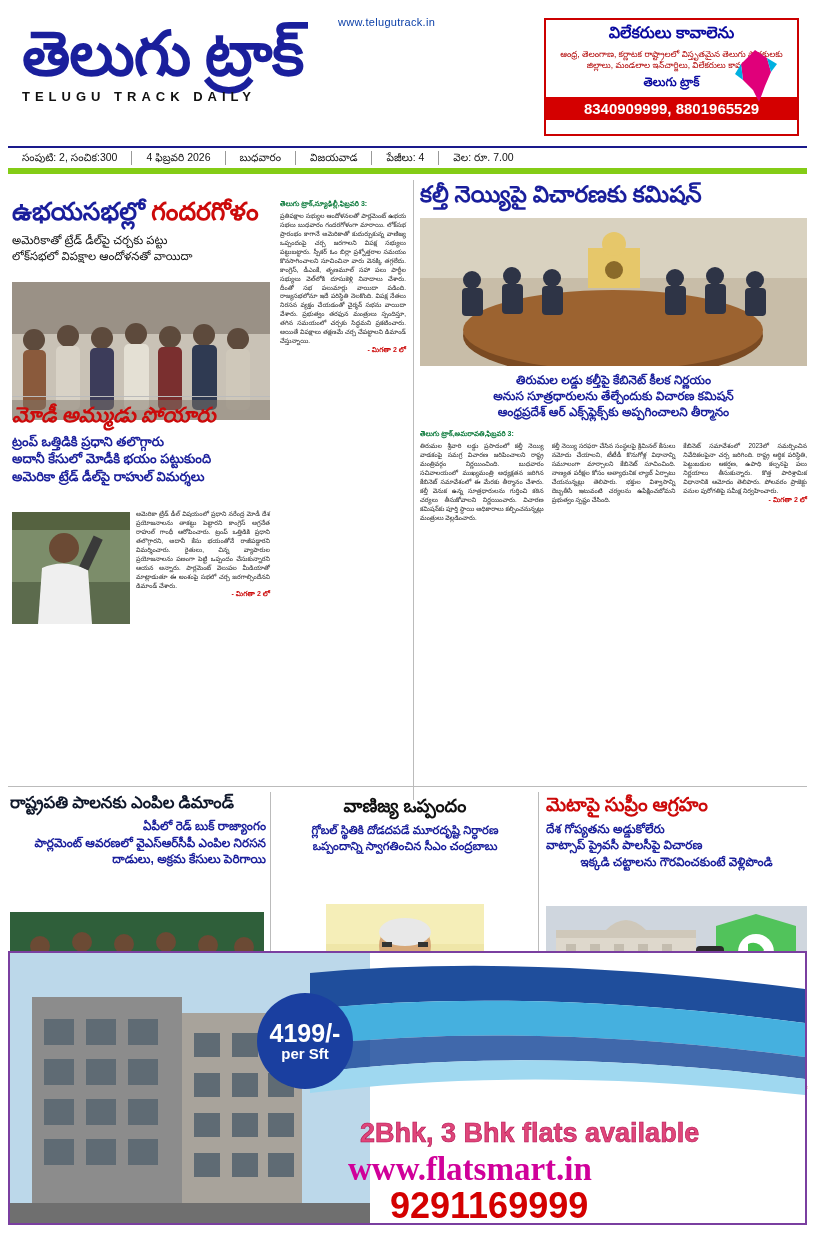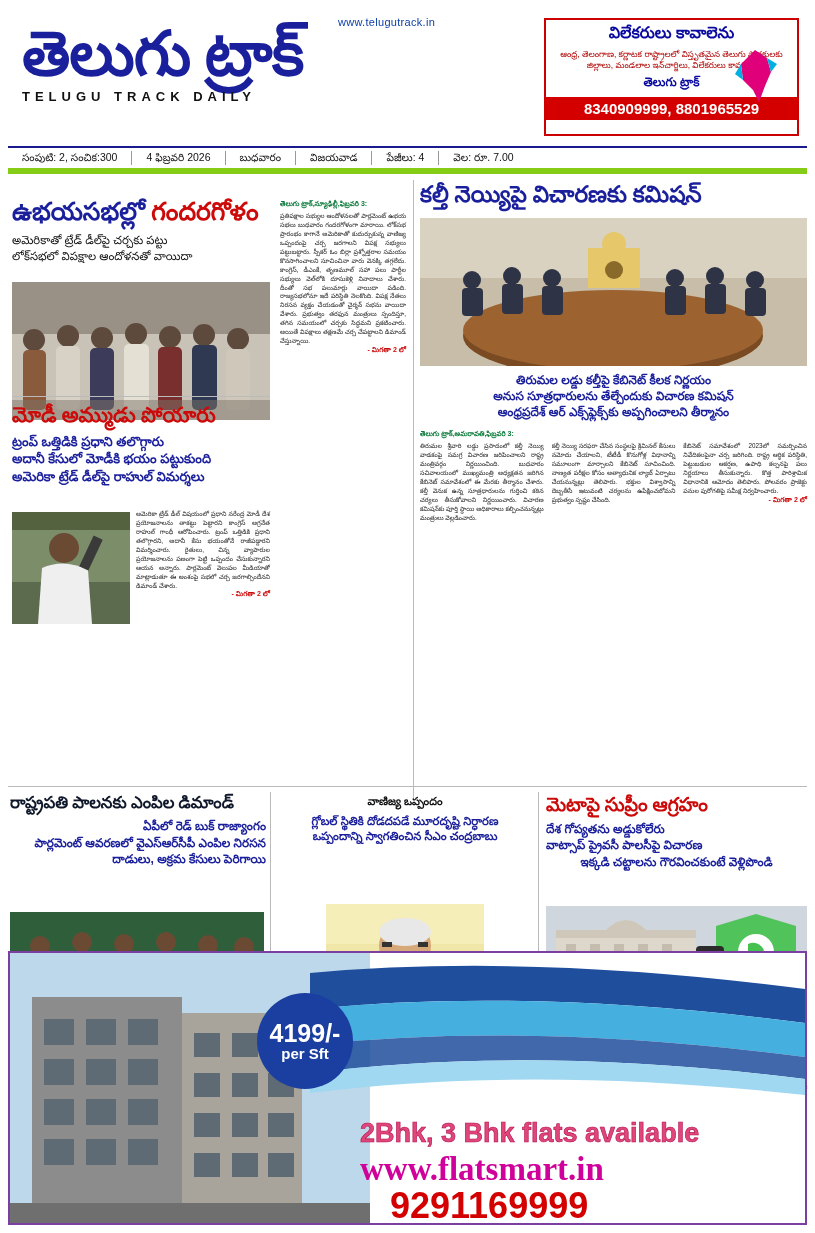--- a/index.html
+++ b/index.html
@@ -96,21 +96,21 @@
     display:flex; flex-direction:column; justify-content:center;
     font-weight:bold; line-height:1.05;
   }
   .ba-price .p1 { font-size:25px; }
   .ba-price .p2 { font-size:15px; }
   .ba-line1 {
     position:absolute; left:350px; top:165px; font-size:27px; font-weight:bold;
     color:#e0467a; -webkit-text-stroke:0.6px #b01050;
   }
   .ba-line2 {
-    position:absolute; left:350px; top:198px; font-size:33px; font-weight:bold;
+    position:absolute; left:338px; top:198px; font-size:33px; font-weight:bold;
     color:#d0009a; font-family:"Liberation Serif", serif;
   }
   .ba-line3 {
     position:absolute; left:380px; top:232px; font-size:36px; font-weight:bold;
     color:#d40000;
   }
 </style>
 </head>
 <body>
 
@@ -196,21 +196,21 @@
 
       <div style="position:absolute; left:272px; top:2px; width:126px;">
         <div class="credit">తెలుగు ట్రాక్,న్యూఢిల్లీ,ఫిబ్రవరి 3:</div>
         <div class="body-txt" style="margin-top:3px;">ప్రతిపక్షాల సభ్యుల ఆందోళనలతో పార్లమెంట్ ఉభయ సభలు బుధవారం గందరగోళంగా మారాయి. లోక్‌సభ ప్రారంభం కాగానే అమెరికాతో కుదుర్చుకున్న వాణిజ్య ఒప్పందంపై చర్చ జరగాలని విపక్ష సభ్యులు పట్టుబట్టారు. స్పీకర్ ఓం బిర్లా ప్రశ్నోత్తరాల సమయం కొనసాగించాలని సూచించినా వారు వెనక్కి తగ్గలేదు. కాంగ్రెస్, డీఎంకే, తృణమూల్ సహా పలు పార్టీల సభ్యులు వెల్‌లోకి దూసుకెళ్లి నినాదాలు చేశారు. దీంతో సభ పలుమార్లు వాయిదా పడింది. రాజ్యసభలోనూ ఇదే పరిస్థితి నెలకొంది. విపక్ష నేతలు నిరసన వ్యక్తం చేయడంతో చైర్మన్ సభను వాయిదా వేశారు. ప్రభుత్వం తరఫున మంత్రులు స్పందిస్తూ, తగిన సమయంలో చర్చకు సిద్ధమని ప్రకటించారు. అయితే విపక్షాలు తక్షణమే చర్చ చేపట్టాలని డిమాండ్ చేస్తున్నాయి.</div>
         <div class="cont-mark">- మిగతా 2 లో</div>
       </div>
     </div>
 
     <div style="position:absolute; left:0px; top:228px; width:266px;">
       <div class="rule-h" style="left:4px; top:-6px; width:258px;"></div>
-      <div class="hl-main hl-red" style="font-size:21px; padding-left:4px; margin-top:2px;">మోడీ అమ్ముడు పోయారు</div>
+      <div class="hl-main hl-red" style="font-size:21px; padding-left:4px; margin-top:2px;font-style:italic;">మోడీ అమ్ముడు పోయారు</div>
       <div style="padding-left:4px; margin-top:5px;">
         <div class="sub-blue">ట్రంప్ ఒత్తిడికి ప్రధాని తలొగ్గారు</div>
         <div class="sub-blue">అదానీ కేసులో మోడీకి భయం పట్టుకుంది</div>
         <div class="sub-blue">అమెరికా ట్రేడ్ డీల్‌పై రాహుల్ విమర్శలు</div>
       </div>
       <div class="photo" style="position:absolute; left:4px; top:110px; width:118px; height:112px;">
         <svg width="118" height="112" viewBox="0 0 118 112" preserveAspectRatio="none">
           <rect width="118" height="112" fill="#7c8d6a"></rect>
           <rect y="70" width="118" height="42" fill="#5c6b4d"></rect>
           <circle cx="52" cy="36" r="15" fill="#6b4a34"></circle>
@@ -309,21 +309,21 @@
       </div>
       <div style="position:absolute; left:2px; top:232px; width:254px;">
         <div class="credit">తెలుగు ట్రాక్,న్యూఢిల్లీ,ఫిబ్రవరి 3:</div>
         <div class="body-txt" style="margin-top:3px; column-count:2; column-gap:8px;">రాష్ట్రంలో ప్రజాస్వామ్యం అంధకారంలోకి జారిపోయిందని, రెడ్ బుక్ రాజ్యాంగం నడుస్తోందని వైఎస్ఆర్‌సీపీ ఎంపీలు ఆరోపించారు. పార్లమెంట్ ఆవరణలో ప్లకార్డులతో నిరసన తెలిపారు. ఏపీలో రాష్ట్రపతి పాలన విధించాలని డిమాండ్ చేశారు. తమ పార్టీ కార్యకర్తలపై దాడులు జరుగుతున్నాయని, అక్రమ కేసులు బనాయిస్తున్నారని విమర్శించారు. కేంద్ర హోంమంత్రిని కలిసి వినతిపత్రం ఇవ్వనున్నట్లు తెలిపారు. శాంతిభద్రతలు పూర్తిగా క్షీణించాయని, ప్రభుత్వం ప్రతీకార రాజకీయాలకు పాల్పడుతోందని మండిపడ్డారు.</div>
         <div class="cont-mark">- మిగతా 2 లో</div>
       </div>
     </div>
 
     <div style="position:absolute; left:270px; top:620px; width:254px;">
       <div style="text-align:center;">
-        <div class="sub-blue" style="color:#111; font-size:11px;">వాణిజ్య ఒప్పందం</div>
+        <div class="sub-blue" style="color:#111; font-size:18px;">వాణిజ్య ఒప్పందం</div>
         <div class="sub-blue" style="font-size:11.5px; margin-top:5px;">గ్లోబల్ స్థితికి దోడదపడే మూరదృష్టి నిర్ధారణ</div>
         <div class="sub-blue" style="font-size:11.5px;">ఒప్పందాన్ని స్వాగతించిన సీఎం చంద్రబాబు</div>
       </div>
       <div class="photo" style="position:absolute; left:48px; top:110px; width:158px; height:110px;">
         <svg width="158" height="110" viewBox="0 0 158 110" preserveAspectRatio="none">
           <rect width="158" height="110" fill="#efe6a8"></rect>
           <rect y="0" width="158" height="40" fill="#f5eeb8"></rect>
           <circle cx="79" cy="42" r="26" fill="#d7a878"></circle>
           <ellipse cx="79" cy="28" rx="26" ry="14" fill="#e8e8e8"></ellipse>
           <path d="M44 78 Q79 58 114 78 L120 110 L38 110 Z" fill="#ffffff"></path>

